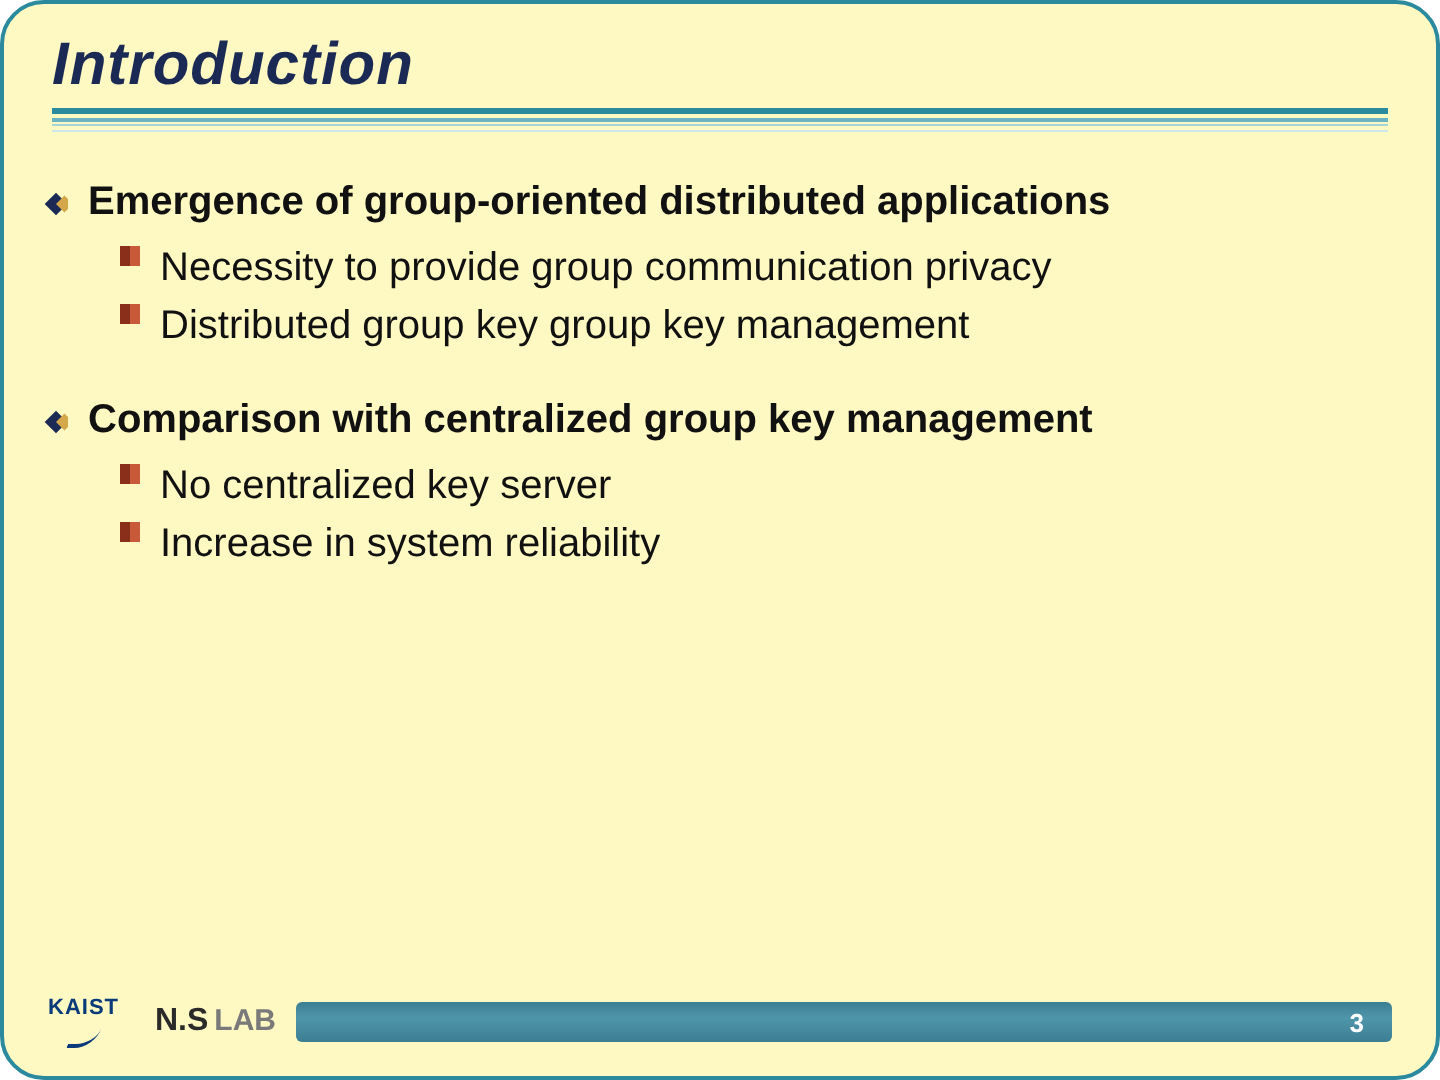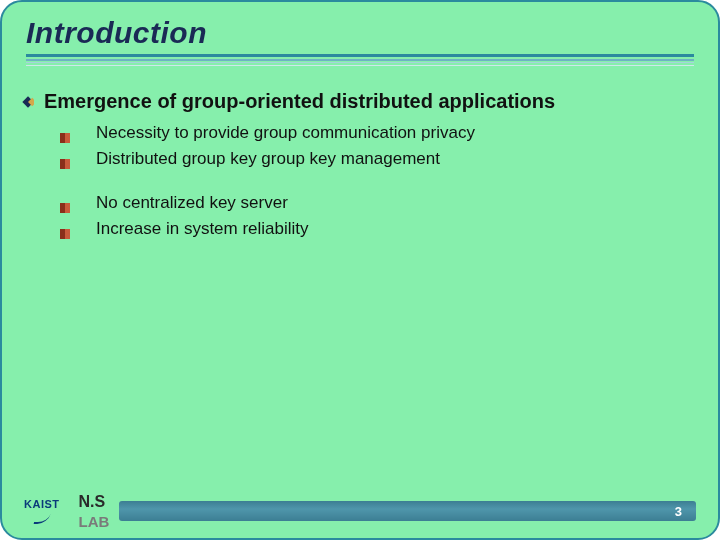--- a/index.html
+++ b/index.html
@@ -2,21 +2,21 @@
 <html><head>
 <meta charset="utf-8">
 <style>
   * { box-sizing: border-box; margin: 0; padding: 0; }
   html, body { width: 720px; height: 540px; font-family: Georgia, 'Times New Roman', serif; background: #fff; }
   .slide {
     width: 720px; height: 540px;
     border: 2px solid #2b8a9e;
     border-radius: 22px;
     position: relative;
-    background: #86efac;
+    background: #fef9c3;
     overflow: hidden;
   }
   .title-wrap {
     margin: 14px 24px 0 24px;
   }
   .title {
     font-size: 30px;
     font-weight: bold;
     font-style: italic;
     color: #1a2a55;
@@ -38,22 +38,22 @@
   }
   .sec { margin-bottom: 24px; }
   .sec-h {
     display: flex; align-items: center; gap: 10px;
     font-size: 20px; font-weight: bold; color: #111;
     font-family: Verdana, Geneva, sans-serif;
     margin-bottom: 10px;
   }
   .sec-items { padding-left: 38px; }
   .item {
-    display: flex; align-items: flex-end; gap: 26px;
-    font-size: 17px; color: #111;
+    display: flex; align-items: flex-start; gap: 10px;
+    font-size: 20px; color: #111;
     font-family: Verdana, Geneva, sans-serif;
     margin: 6px 0;
   }
   .bullet-l1 svg, .bullet-l2 svg { display:block; }
 
   .footer {
     position: absolute; left: 0; right: 0; bottom: 12px;
     height: 30px;
     display: flex; align-items: center;
   }
@@ -63,21 +63,21 @@
     font-size: 11px; color: #0a3a7a; letter-spacing: 0.5px;
     display:flex; align-items:center; gap:4px;flex-direction:column;
   }
   .kaist .swoosh {
     width:14px; height:10px; border-bottom:2px solid #0a3a7a; border-radius:0 0 10px 0; transform: skewX(-20deg);
   }
   .nslab {
     margin-left: 18px;
     font-family: 'Arial Black', Arial, sans-serif;
     font-weight: 900; font-size: 16px; color: #2a2a2a;
-    display: inline-flex; align-items: baseline; gap: 2px; flex-direction: column;
+    display: inline-flex; align-items: baseline; gap: 2px;
   }
   .nslab .s { position: relative; }
   .nslab .lab { font-size: 15px; color: #7a7a7a; font-weight: 800; margin-left: 1px; }
   .footer-bar {
     flex: 1; height: 20px; margin-left: 10px; margin-right: 22px;
     background: linear-gradient(#3c7e93, #4f96ab 40%, #3c7e93);
     border-radius: 3px;
     display:flex; align-items:center; justify-content:flex-end;
     padding-right: 14px;
   }
@@ -126,20 +126,29 @@
                 <rect x="0" y="0" width="10" height="10" fill="#c85a3a"></rect>
                 <rect x="0" y="0" width="5" height="10" fill="#8a2f1a"></rect>
               </svg>
           </span>
           <span>Distributed group key group key management</span>
         </div>
       </div>
     </div>
 
     <div class="sec">
+      <div class="sec-h">
+        <span class="bullet-l1">
+          <svg width="12" height="12">
+              <rect x="2" y="2" width="8" height="8" transform="rotate(45 6 6)" fill="#1a2a55"></rect>
+              <rect x="6" y="0" width="6" height="6" transform="rotate(45 6 6)" fill="#d4a84a"></rect>
+            </svg>
+        </span>
+        <span>Comparison with centralized group key management</span>
+      </div>
       <div class="sec-items">
         <div class="item">
           <span class="bullet-l2">
             <svg width="10" height="10">
                 <rect x="0" y="0" width="10" height="10" fill="#c85a3a"></rect>
                 <rect x="0" y="0" width="5" height="10" fill="#8a2f1a"></rect>
               </svg>
           </span>
           <span>No centralized key server</span>
         </div>

